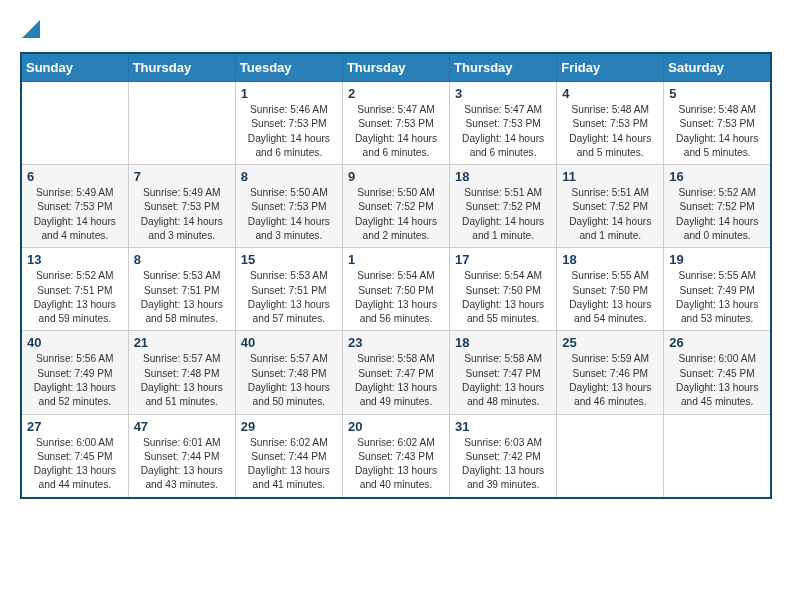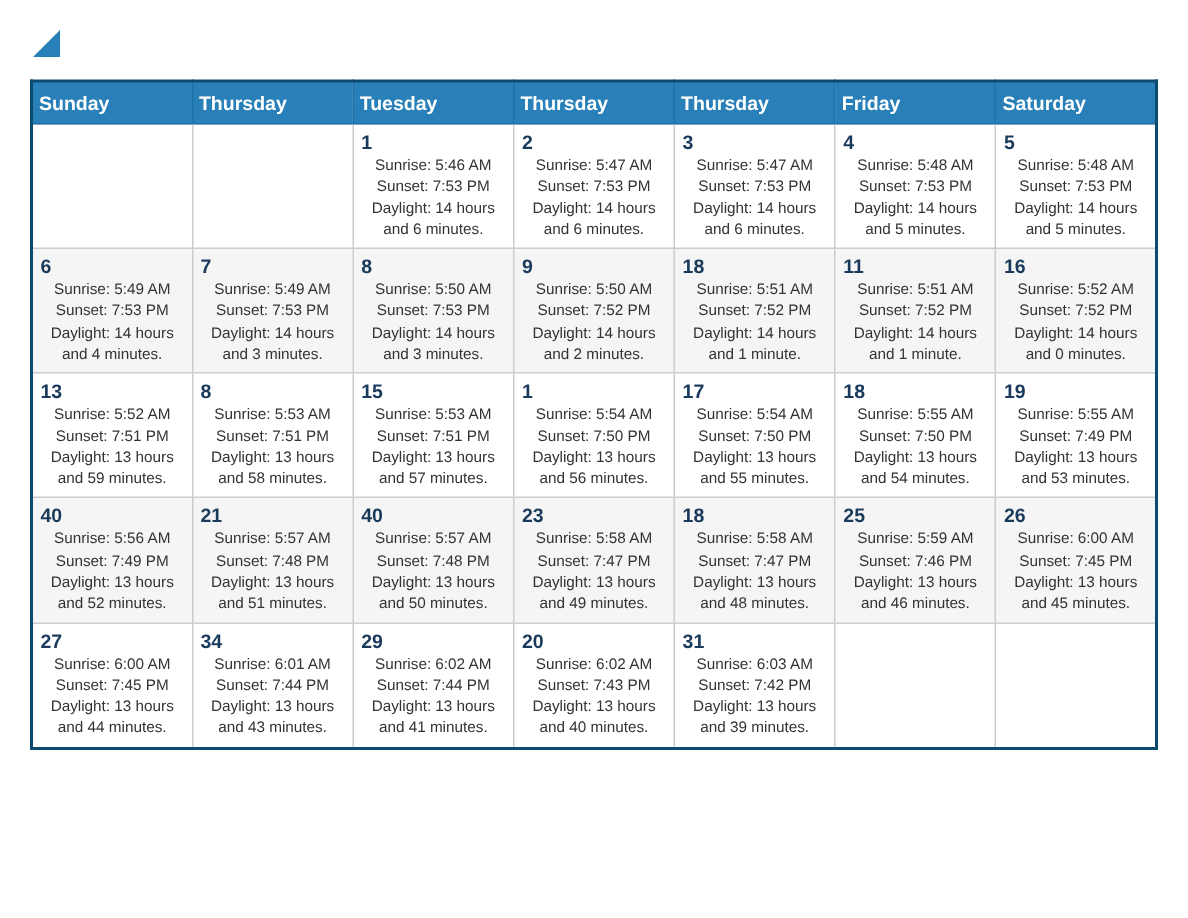--- a/index.html
+++ b/index.html
@@ -236,21 +236,21 @@
           <span class="day-num">26</span>
           <div class="cell-content">Sunrise: 6:00 AM<br>Sunset: 7:45 PM<br>Daylight: 13 hours and 45 minutes.</div>
         </td>
       </tr>
       <tr>
         <td>
           <span class="day-num">27</span>
           <div class="cell-content">Sunrise: 6:00 AM<br>Sunset: 7:45 PM<br>Daylight: 13 hours and 44 minutes.</div>
         </td>
         <td>
-          <span class="day-num">34</span>
+          <span class="day-num">47</span>
           <div class="cell-content">Sunrise: 6:01 AM<br>Sunset: 7:44 PM<br>Daylight: 13 hours and 43 minutes.</div>
         </td>
         <td>
           <span class="day-num">29</span>
           <div class="cell-content">Sunrise: 6:02 AM<br>Sunset: 7:44 PM<br>Daylight: 13 hours and 41 minutes.</div>
         </td>
         <td>
           <span class="day-num">20</span>
           <div class="cell-content">Sunrise: 6:02 AM<br>Sunset: 7:43 PM<br>Daylight: 13 hours and 40 minutes.</div>
         </td>

